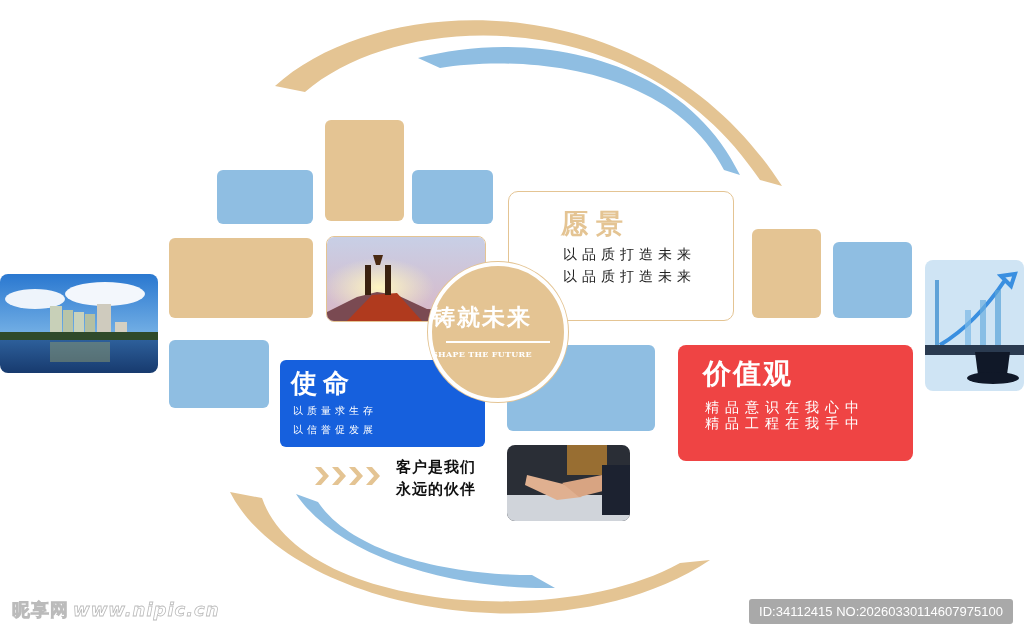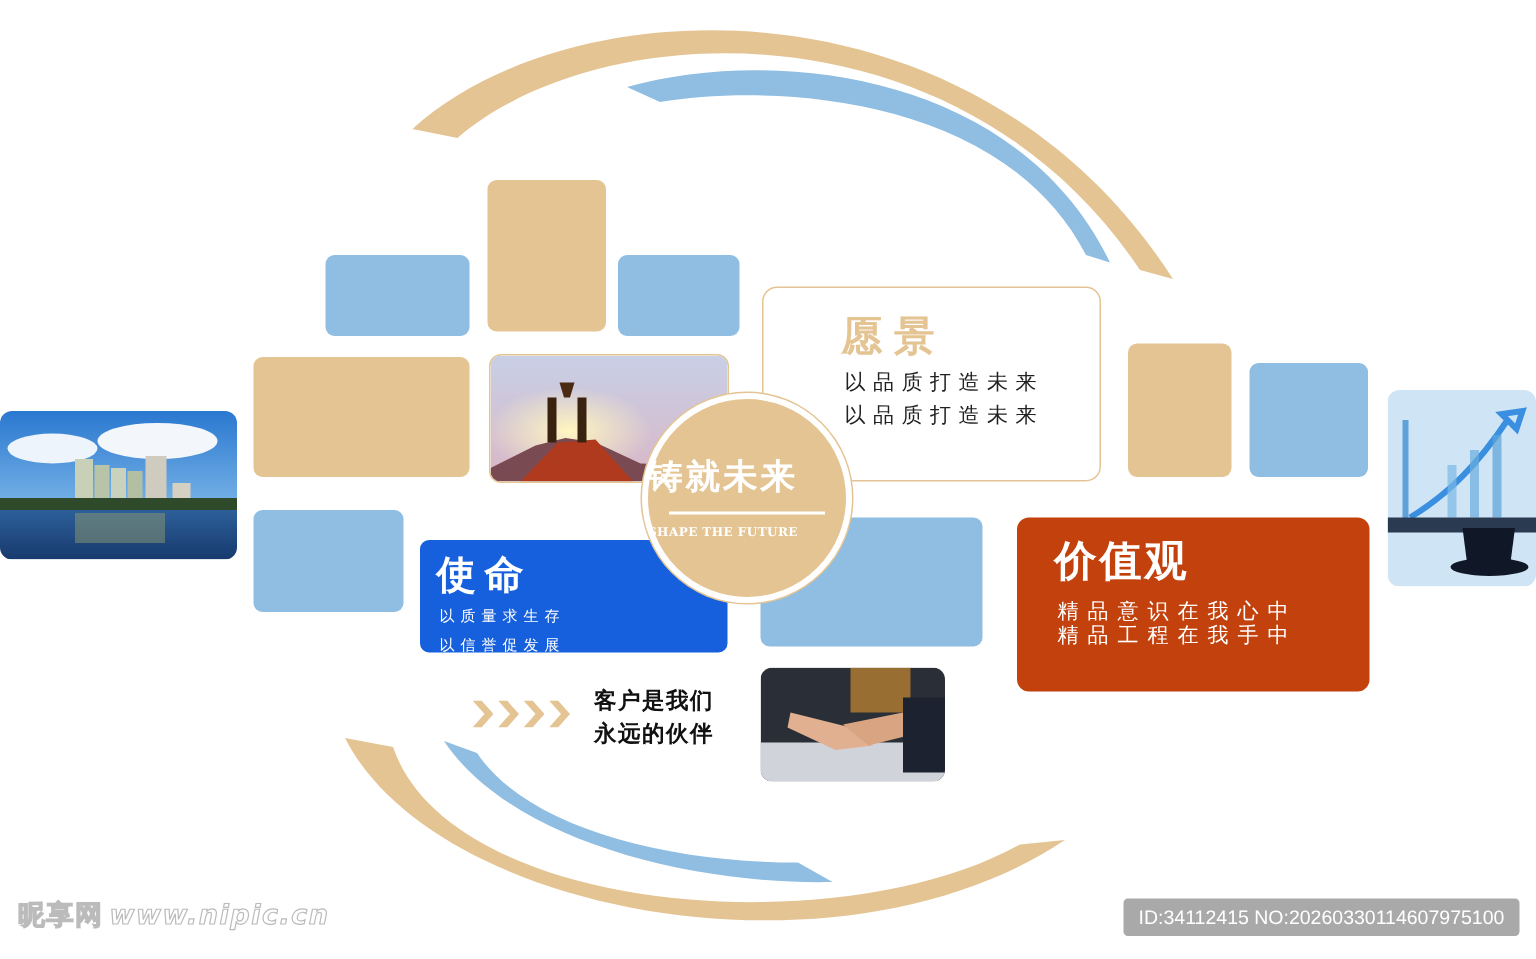--- a/index.html
+++ b/index.html
@@ -10,24 +10,24 @@
   .blk{border-radius:6px;}
   svg.arcs{position:absolute;left:0;top:0;}
   .photo{overflow:hidden;border-radius:8px;}
   .center-circle{left:428px;top:262px;width:132px;height:132px;border-radius:50%;background:#e4c493;border:4px solid #fff;box-shadow:0 0 0 1px #e4c493;text-align:left;color:#fff;}
   .center-title{font-size:23px;font-weight:bold;letter-spacing:2px;margin-top:36px;}
   .center-line{width:104px;height:2px;background:#fff;margin:8px auto 6px;}
   .center-sub{font-family:"DejaVu Serif",serif;font-size:8px;font-weight:bold;letter-spacing:0.3px;}
   .vision{left:508px;top:191px;width:224px;height:128px;border:1.5px solid #e4c493;border-radius:10px;background:#fff;}
   .vision-title{position:absolute;left:52px;top:14px;color:#e4c493;font-size:27px;font-weight:bold;letter-spacing:8px;}
   .vision-line{position:absolute;left:54px;font-size:14px;color:#222;letter-spacing:5px;}
-  .mission{left:280px;top:360px;width:205px;height:75px;background:#1660dd;border-radius:6px;color:#fff;}
+  .mission{left:280px;top:360px;width:205px;height:87px;background:#1660dd;border-radius:6px;color:#fff;}
   .mission-title{position:absolute;left:11px;top:6px;font-size:26px;font-weight:bold;letter-spacing:6px;}
   .mission-line{position:absolute;left:13px;font-size:10px;letter-spacing:4px;}
-  .values{left:678px;top:345px;width:235px;height:116px;background:#c2410c;border-radius:8px;color:#fff;}
+  .values{left:678px;top:345px;width:235px;height:116px;background:#ef4444;border-radius:8px;color:#fff;}
   .values-title{position:absolute;left:25px;top:10px;font-size:28px;font-weight:bold;letter-spacing:2px;}
   .values-line{position:absolute;left:27px;font-size:14px;letter-spacing:6px;}
   .partner{left:396px;top:456px;font-size:15px;font-weight:bold;color:#111;line-height:22px;letter-spacing:1px;}
   .chev{top:467px;width:14px;height:18px;}
   .watermark{left:12px;top:598px;font-size:18px;color:#fff;-webkit-text-stroke:0.8px #bbb;font-weight:bold;letter-spacing:1px;}
   .watermark .url{font-style:italic;font-size:18px;margin-left:4px;}
   .idbar{left:749px;top:599px;width:264px;height:25px;background:#a9a9a9;border-radius:3px;color:#fff;font-family:"Liberation Sans",sans-serif;font-size:13px;line-height:25px;text-align:center;}
 </style>
 </head>
 <body>

